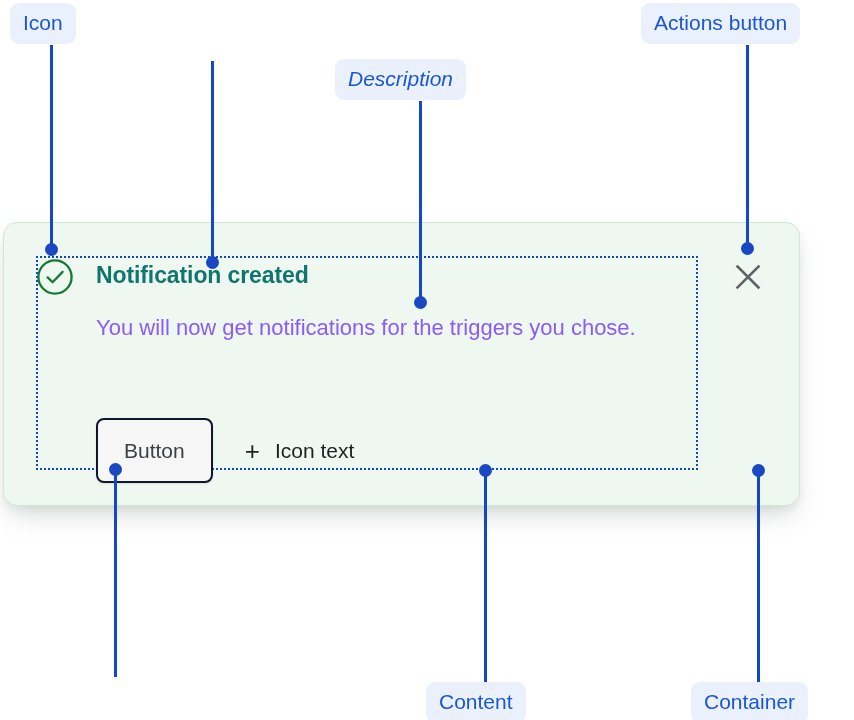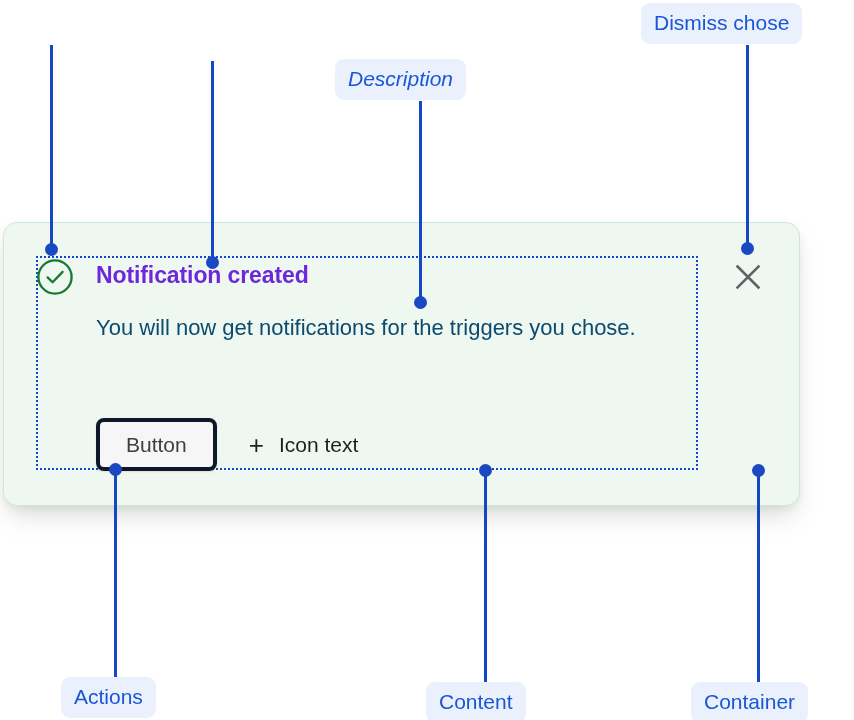--- a/index.html
+++ b/index.html
@@ -87,51 +87,51 @@
     height: 38px;
   }
 
   
   #notif-title {
     position: absolute;
     left: 96px;
     top: 262px;
     font-size: 23px;
     font-weight: bold;
-    color: #6d28d9;
+    color: #0f766e;
     letter-spacing: -0.1px;
     line-height: 1.2;
     white-space: nowrap;
   }
   #notif-desc {
     position: absolute;
     left: 96px;
     top: 308px;
     width: 600px;
     font-size: 22px;
-    color: #0c4a6e;
+    color: #8b5cf6;
     line-height: 40px;
   }
 
   
   #actions-row {
     position: absolute;
     left: 96px;
     top: 418px;
     display: flex;
     align-items: center;
   }
   #action-button {
     background: #f6f6f6;
-    border: 4px solid #0f172a;
+    border: 2px solid #0f172a;
     border-radius: 8px;
     color: #3c4043;
     font-size: 21px;
     font-family: "Liberation Sans", sans-serif;
-    padding: 12px 26px;
+    padding: 20px 26px;
     line-height: 1;
     cursor: pointer;
     box-shadow: 0 1px 2px rgba(0,0,0,0.10);
   }
   #action-link {
     display: flex;
     align-items: center;
     margin-left: 32px;
     color: #1f1f1f;
     font-size: 21px;
@@ -183,35 +183,35 @@
       <span>Icon text</span>
     </span>
   </div>
 
   <span id="dismiss-button">
     <svg width="34" height="34" viewBox="0 0 34 34" fill="none" xmlns="http://www.w3.org/2000/svg">
       <path d="M6.5 6.5 L27.5 27.5 M27.5 6.5 L6.5 27.5" stroke="#5f6368" stroke-width="2.6" stroke-linecap="square"></path>
     </svg>
   </span>
 
+  <div class="pill" style="left:10px; top:3px;">Icon</div>
   <div class="leader" style="left:50px; top:45px; height:205px;"></div>
   <div class="leader-dot" style="left:45px; top:243px;"></div>
 
   <div class="leader" style="left:211px; top:61px; height:201px;"></div>
   <div class="leader-dot" style="left:206px; top:256px;"></div>
 
   <div class="pill" style="left:335px; top:59px;font-style:italic;">Description</div>
   <div class="leader" style="left:419px; top:101px; height:200px;"></div>
   <div class="leader-dot" style="left:414px; top:296px;"></div>
 
-  <div class="pill" style="left:641px; top:3px;">Dismiss chose</div>
+  <div class="pill" style="left:641px; top:3px;">Actions button</div>
   <div class="leader" style="left:746px; top:45px; height:204px;"></div>
   <div class="leader-dot" style="left:741px; top:242px;"></div>
 
-  <div class="pill" style="left:61px; top:677px;">Actions</div>
   <div class="leader" style="left:114px; top:469px; height:208px;"></div>
   <div class="leader-dot" style="left:109px; top:463px;"></div>
 
   <div class="pill" style="left:426px; top:682px;">Content</div>
   <div class="leader" style="left:484px; top:474px; height:208px;"></div>
   <div class="leader-dot" style="left:479px; top:464px;"></div>
 
   <div class="pill" style="left:691px; top:682px;">Container</div>
   <div class="leader" style="left:757px; top:474px; height:208px;"></div>
   <div class="leader-dot" style="left:752px; top:464px;"></div>

